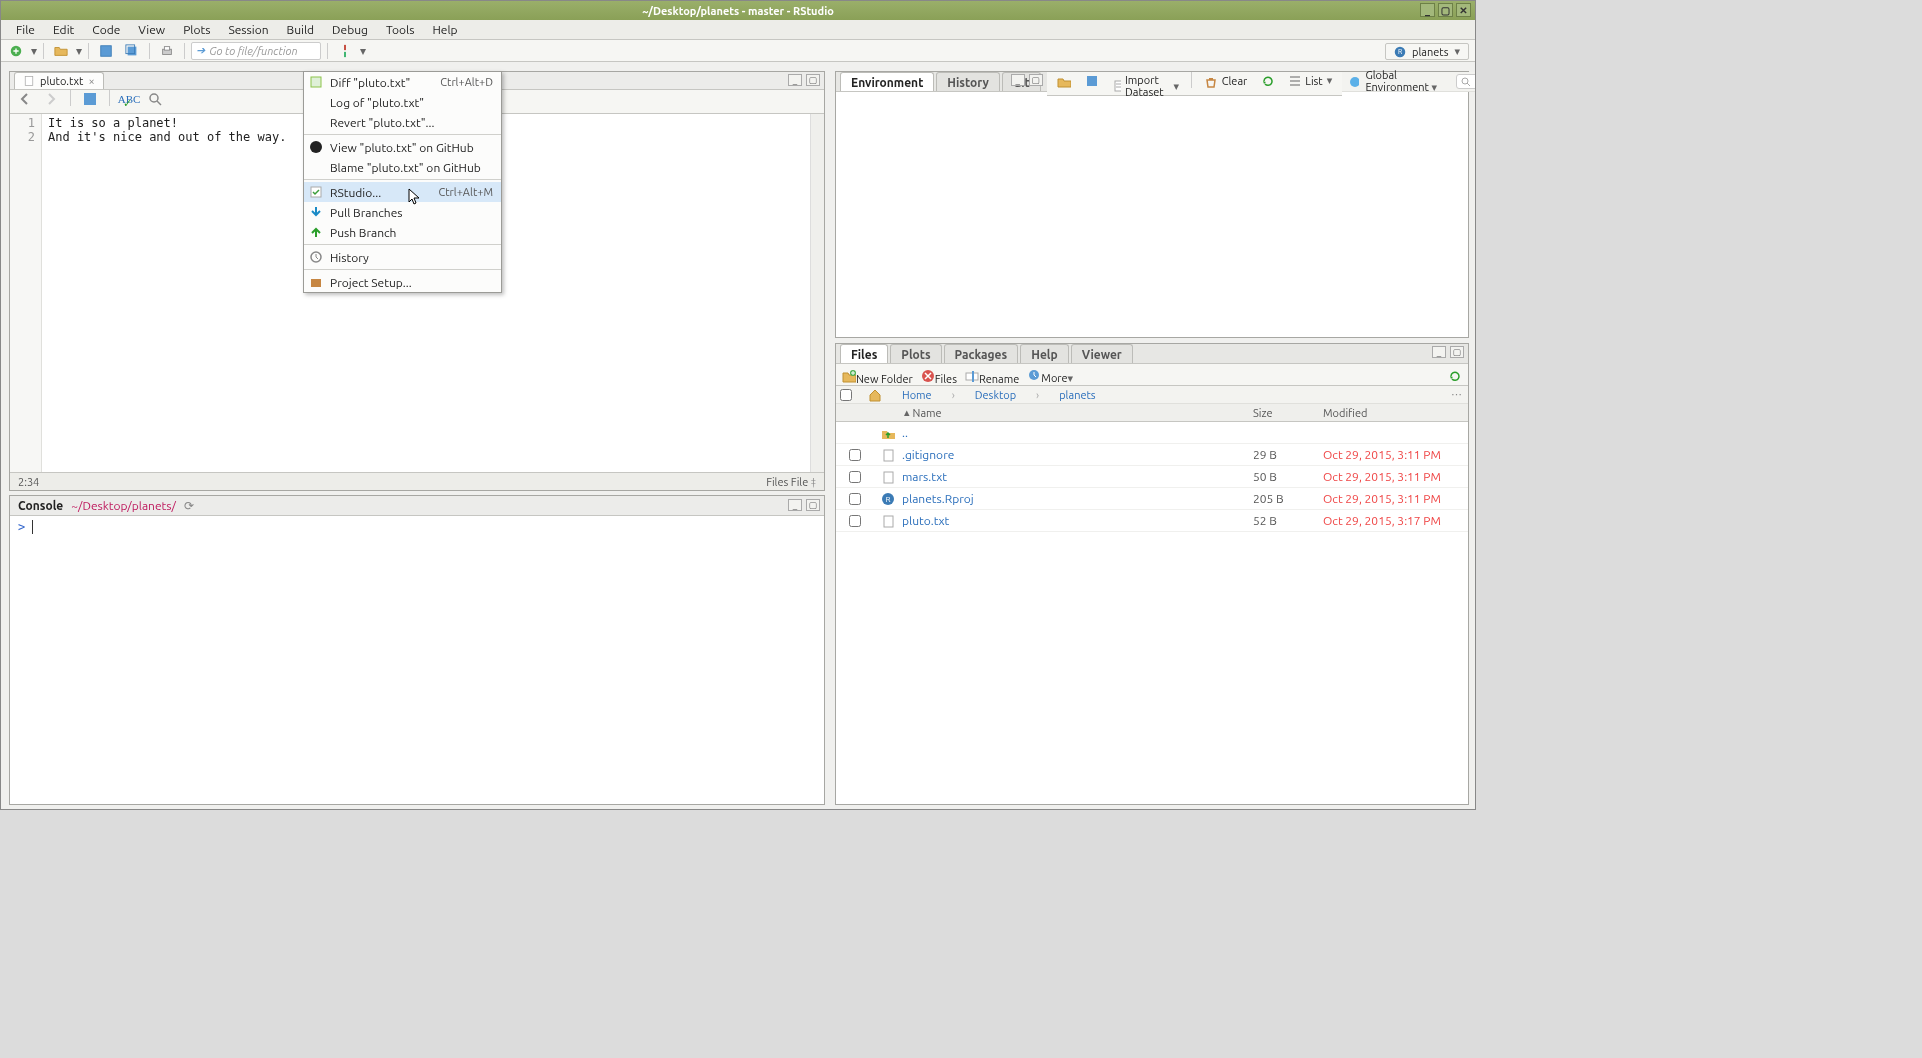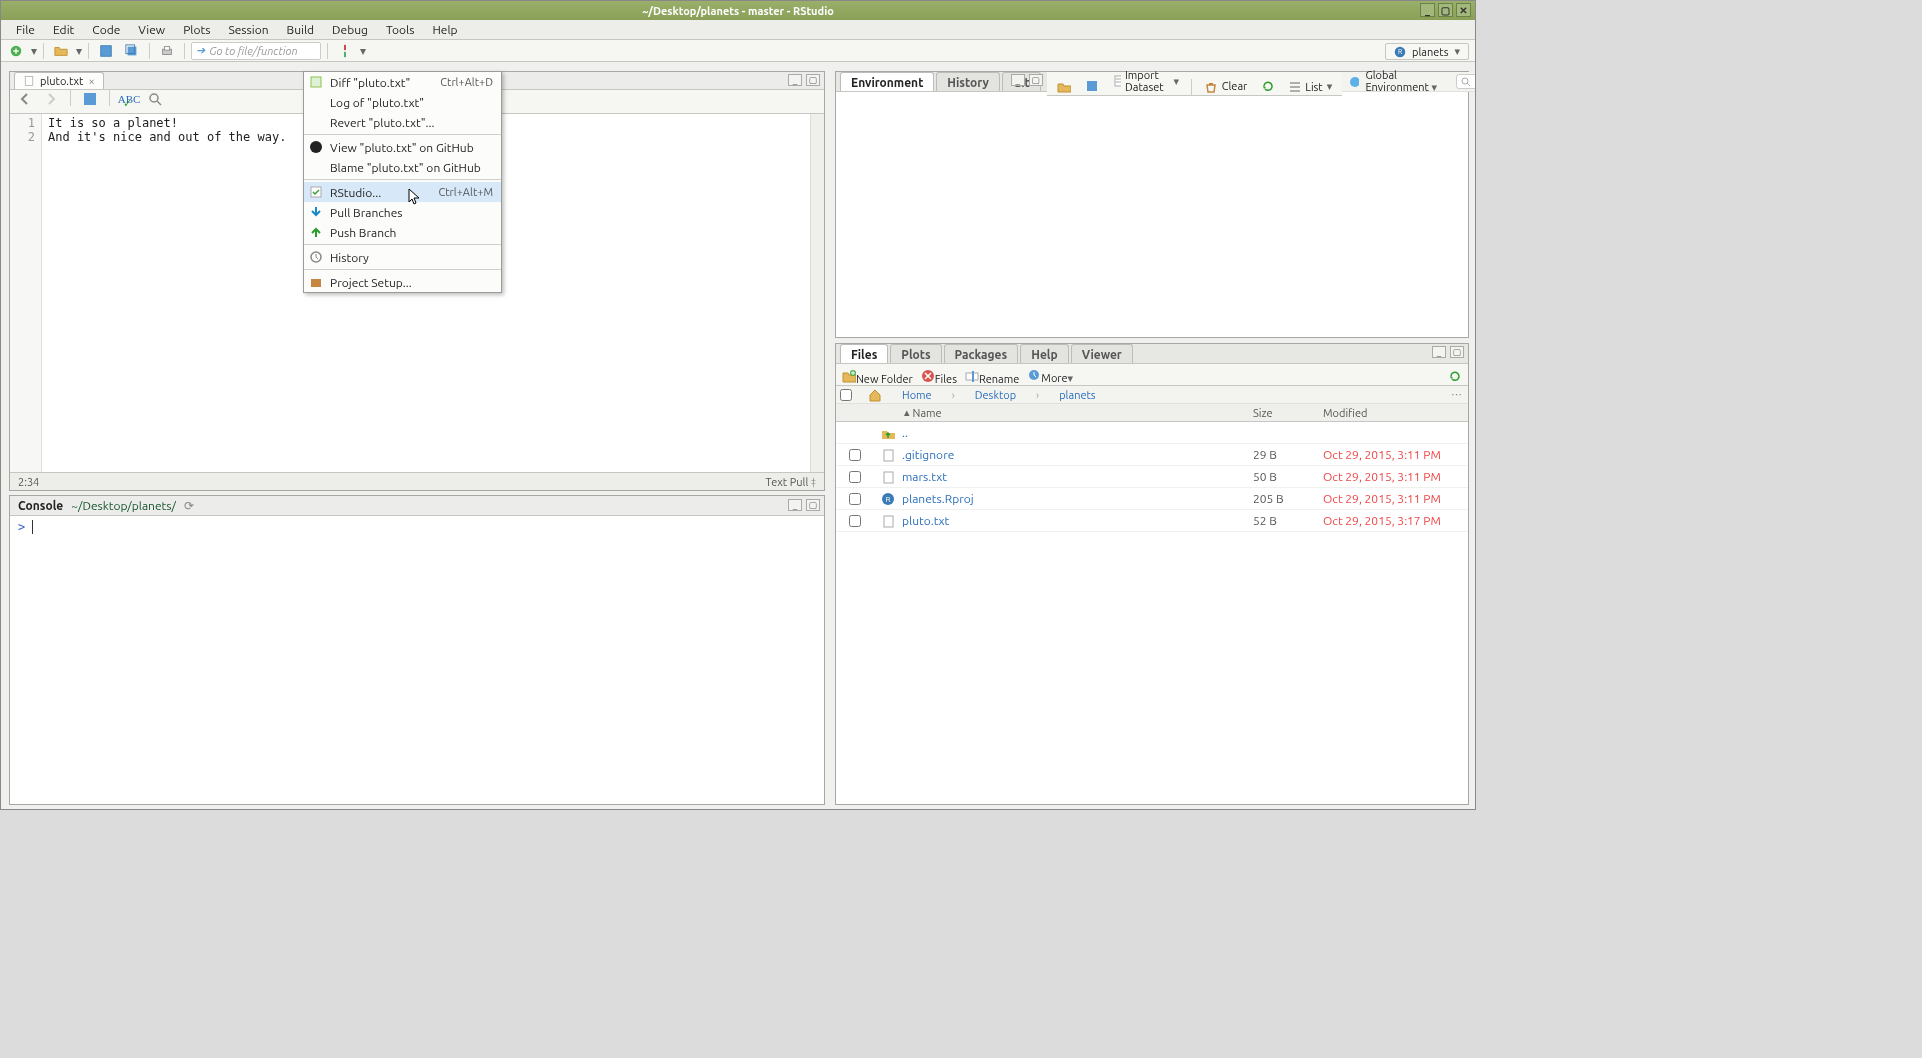--- a/index.html
+++ b/index.html
@@ -37,21 +37,21 @@
 .dropdown-menu .mi{height:20px;display:flex;align-items:center;padding:0 8px 0 26px;position:relative;cursor:pointer;font-size:12px}
 .dropdown-menu .mi .mi-icon{position:absolute;left:4px;width:16px;height:16px;display:flex;align-items:center;justify-content:center}
 .dropdown-menu .mi .sc{margin-left:auto;color:#555;font-size:11px}
 .dropdown-menu .mi.highlight{background:#d7e8f8}
 .dropdown-menu .sep{height:1px;background:#d0d0cc;margin:2px 0}
 .console-header{height:20px;background:#ececea;border-bottom:1px solid #c6c6c2;display:flex;align-items:center;padding:0 8px;gap:8px;font-size:12px;position:relative}
 .console-body{padding:4px 8px;font-family:Consolas,monospace;color:#3366cc}
 .env-tabs{height:20px;background:#e7e7e4;border-bottom:1px solid #c6c6c2;display:flex;align-items:flex-end;padding:0 4px;position:relative}
 .env-tabs .tab{height:19px;padding:0 10px;display:flex;align-items:center;border:1px solid #bcbcb8;border-bottom:none;background:#e3e3e0;font-size:12px;font-weight:bold;color:#555;cursor:pointer;border-radius:3px 3px 0 0;margin-right:2px}
 .env-tabs .tab.active{background:#fff;color:#222}
-.env-toolbar{height:24px;background:#f6f6f3;border-bottom:1px solid #c6c6c2;display:flex;align-items:flex-end;padding:0 6px;gap:6px}
+.env-toolbar{height:24px;background:#f6f6f3;border-bottom:1px solid #c6c6c2;display:flex;align-items:flex-start;padding:0 6px;gap:6px}
 .env-toolbar .lbl-btn{display:flex;align-items:center;gap:4px;cursor:pointer;padding:2px 4px;font-size:11px}
 .env-scope{height:20px;background:#f3f3f0;border-bottom:1px solid #e0e0dc;display:flex;align-items:center;padding:0 6px;gap:6px;font-size:11px}
 .env-scope .search{margin-left:auto;width:104px;height:15px;border:1px solid #ccc;border-radius:3px;background:#fff;display:flex;align-items:center;padding:0 4px}
 .env-empty{flex:1;display:flex;align-items:center;justify-content:center;color:#999;font-size:13px}
 .files-toolbar{height:22px;background:#f6f6f3;border-bottom:1px solid #c6c6c2;display:flex;align-items:flex-end;padding:0 6px;gap:8px;font-size:11px}
 .breadcrumb{height:18px;background:#f3f3f0;border-bottom:1px solid #e0e0dc;display:flex;align-items:center;padding:0 4px;gap:16px;font-size:11px;position:relative}
 .breadcrumb a{color:#2a6ebb;cursor:pointer;padding:0 4px}
 .breadcrumb .bc-sep{color:#aaa}
 .file-header{height:18px;background:#efefec;border-bottom:1px solid #c6c6c2;display:flex;align-items:center;font-size:11px;color:#555}
 .file-header .col-check{width:38px;display:flex;align-items:center;justify-content:center}
@@ -197,21 +197,21 @@
         <div class="gutter">
           <div>1</div>
             <div>2</div>
         </div>
         <div class="codearea"><span>It is so a planet!</span>
 <span>And it's nice and out of the way.</span></div>
         <div style="position:absolute;right:0;top:0;bottom:0;width:14px;background:#efefec;border-left:1px solid #ddd"></div>
       </div>
       <div class="statusbar">
         <span>2:34</span>
-        <span><span>Text Pull</span> <span style="color:#888">‡</span></span>
+        <span><span>Files File</span> <span style="color:#888">‡</span></span>
       </div>
 
       <div class="dropdown-menu">
         <div class="mi">
           <span class="mi-icon">
               <svg width="14" height="14">
                 <rect x="2" y="2" width="10" height="10" fill="#dff0d8" stroke="#8bc34a"></rect>
               </svg>
             </span>
           <span>Diff "pluto.txt"</span>
@@ -283,21 +283,21 @@
         </div>
       </div>
       <svg class="cursor-arrow" width="14" height="18">
           <path d="M1 1l0 13 3-3 2 5 2-1-2-5 5 0z" fill="#fff" stroke="#000"></path>
         </svg>
     </div>
 
     <div class="pane pane-bl">
       <div class="console-header">
         <b>Console</b>
-        <span style="color:#14532d">~/Desktop/planets/</span>
+        <span style="color:#be185d">~/Desktop/planets/</span>
         <span style="color:#888">⟳</span>
         <div class="pane-controls" style="right:4px;top:3px">
           <div>_</div>
           <div>▢</div>
         </div>
       </div>
       <div class="console-body">
         <span>&gt;</span> <span style="border-left:1px solid #333">&nbsp;</span>
       </div>
     </div>

